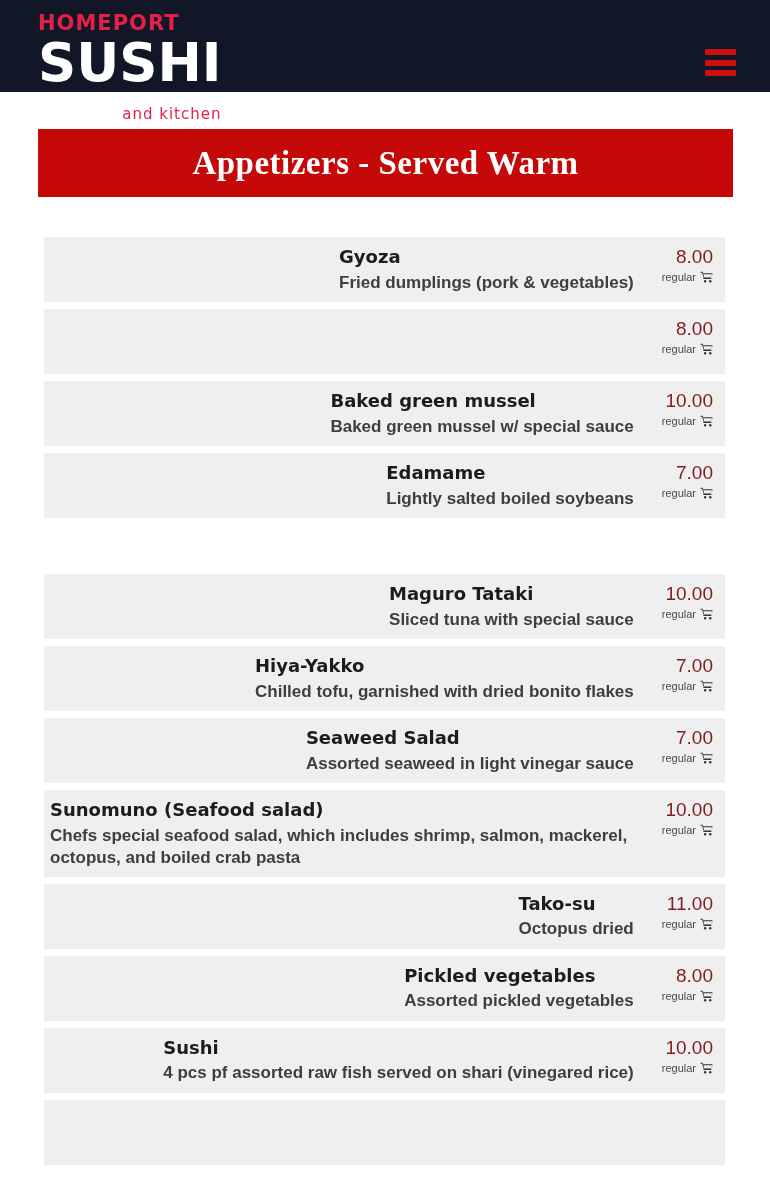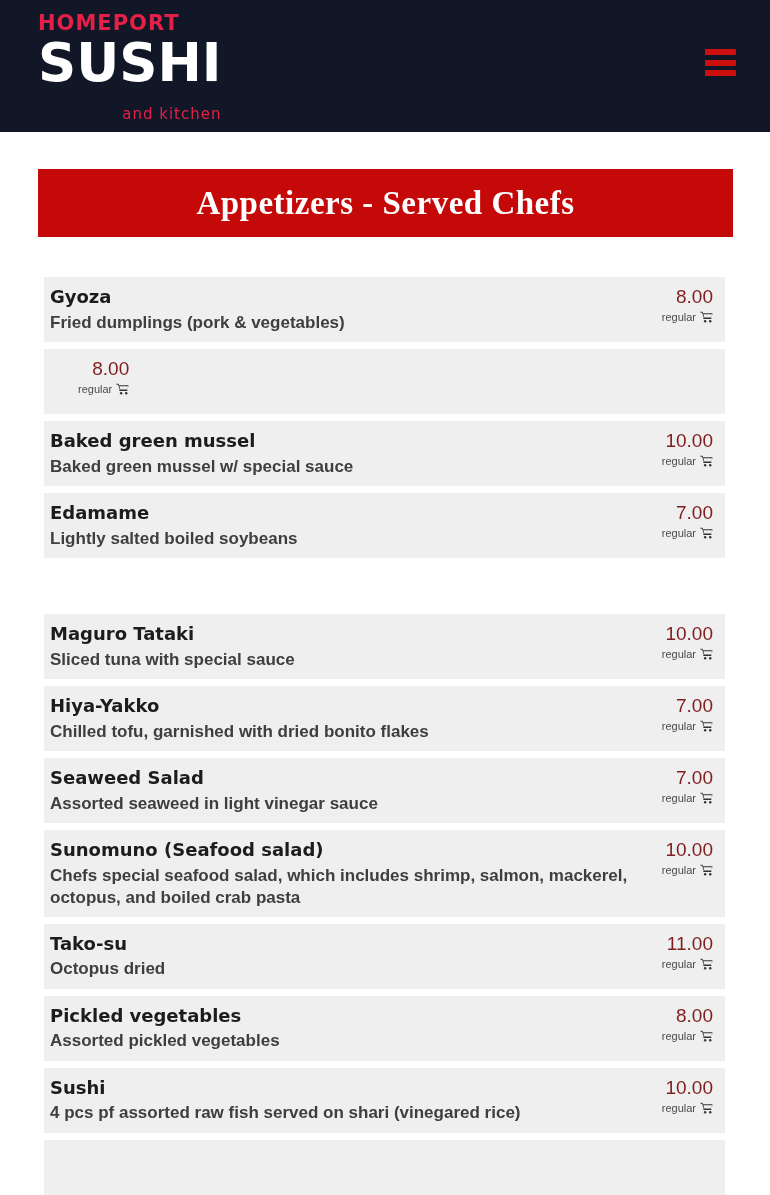--- a/index.html
+++ b/index.html
@@ -10,21 +10,21 @@
     height: 1195px;
     overflow: hidden;
     background: #ffffff;
     font-family: "Liberation Sans", sans-serif;
   }
 
   
   .site-header {
     position: relative;
     width: 770px;
-    height: 132px;
+    height: 92px;
     background: #111726;
     padding-left: 36px;
   }
   .logo {
     position: absolute;
     left: 38px;
     top: 13px;
     display: inline-block;
     font-family: "DejaVu Sans", sans-serif;
     line-height: 1;
@@ -86,21 +86,21 @@
     letter-spacing: 0.5px;
   }
   .banner-gap { height: 40px; }
 
   
   .menu-row {
     margin: 0 45px 7px 44px;
     min-height: 65px;
     background: #efefef;
     display: flex;
-    justify-content: space-between;
+    justify-content: flex-end;
     align-items: flex-start;
     padding: 9px 12px 8px 6px;
   }
   .row-left { max-width: 600px; }
   .item-name {
     font-family: "DejaVu Sans", sans-serif;
     font-weight: bold;
     font-size: 18px;
     color: #1c1c1c;
     line-height: 1.2;
@@ -151,21 +151,21 @@
       <div class="logo-bottom">and kitchen</div>
     </a>
     <div class="hamburger">
       <div class="bar"></div>
       <div class="bar"></div>
       <div class="bar"></div>
     </div>
   </header>
 
   <div class="section-banner">
-    <h2>Appetizers - Served Chefs</h2>
+    <h2>Appetizers - Served Warm</h2>
   </div>
   <div class="banner-gap"></div>
 
   <div id="warm-items">
   <div class="menu-row">
     <div class="row-left">
       <div class="item-name">Gyoza</div>
       <div class="item-desc">Fried dumplings (pork &amp; vegetables)</div>
     </div>
     <div class="row-right">

